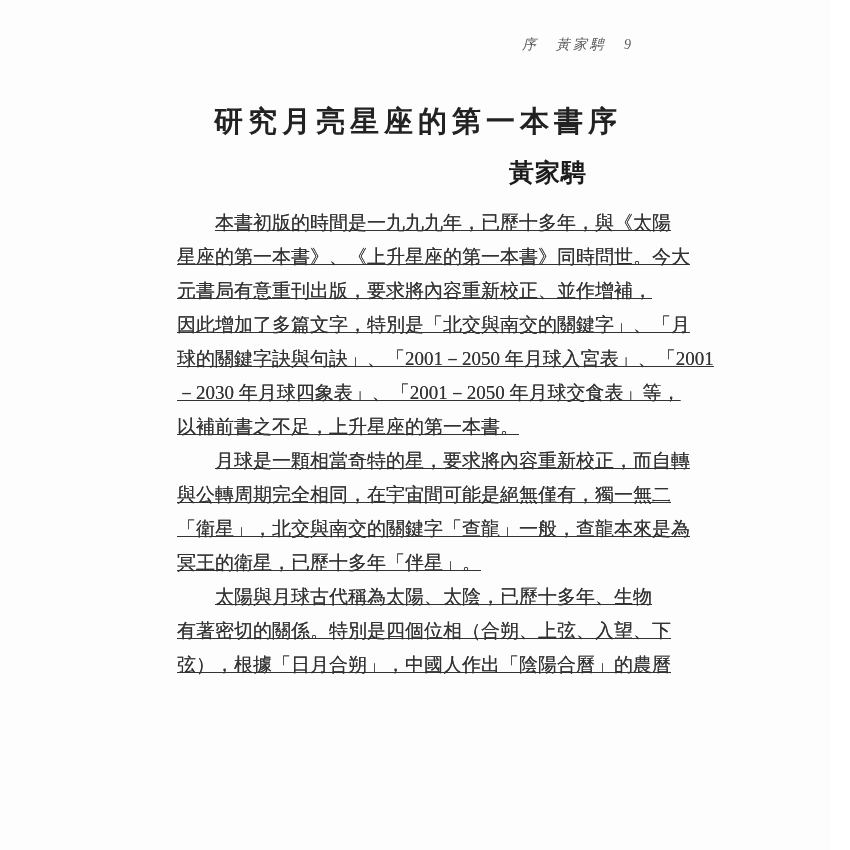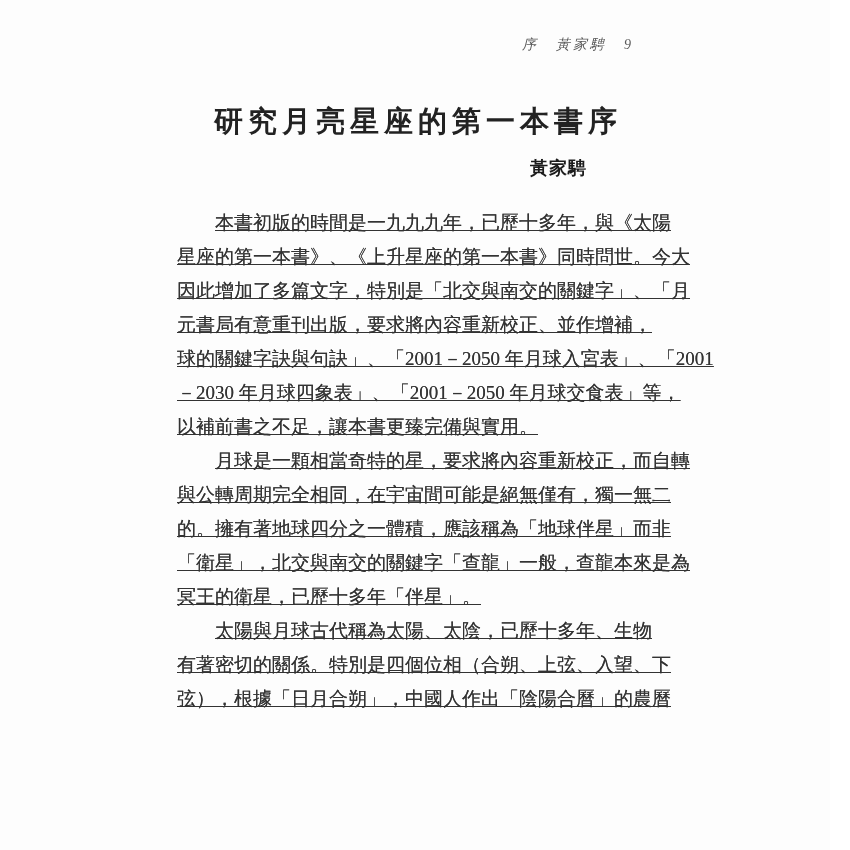--- a/index.html
+++ b/index.html
@@ -30,21 +30,21 @@
     font-size: 29px;
     font-weight: 700;
     letter-spacing: 5px;
     color: #222222;
     white-space: nowrap;
   }
   .doc-author {
     position: absolute;
     top: 156px;
     right: 243px;
-    font-size: 18px;
+    font-size: 25px;
     font-weight: bold;
     font-family: "Liberation Sans", sans-serif;
     color: #1c1c1c;
     letter-spacing: 1px;
     white-space: nowrap;
   }
   .body-text {
     position: absolute;
     top: 206px;
     left: 177px;
@@ -72,31 +72,30 @@
 
   <h1 class="doc-title">研究月亮星座的第一本書序</h1>
 
   <div class="doc-author">黃家騁</div>
 
   <div class="body-text">
 
     <div>
       <div class="line first">本書初版的時間是一九九九年，已歷十多年，與《太陽</div>
       <div class="line">星座的第一本書》、《上升星座的第一本書》同時問世。今大</div>
+      <div class="line">元書局有意重刊出版，要求將內容重新校正、並作增補，</div>
       <div class="line">因此增加了多篇文字，特別是「北交與南交的關鍵字」、「月</div>
-      <div class="line">元書局有意重刊出版，要求將內容重新校正、並作增補，</div>
       <div class="line">球的關鍵字訣與句訣」、「2001－2050 年月球入宮表」、「2001</div>
       <div class="line">－2030 年月球四象表」、「2001－2050 年月球交食表」等，</div>
-      <div class="line">以補前書之不足，讓本書更臻完備與實用。</div>
+      <div class="line">以補前書之不足，上升星座的第一本書。</div>
     </div>
 
     <div>
       <div class="line first">月球是一顆相當奇特的星，要求將內容重新校正，而自轉</div>
       <div class="line">與公轉周期完全相同，在宇宙間可能是絕無僅有，獨一無二</div>
-      <div class="line">的。擁有著地球四分之一體積，應該稱為「地球伴星」而非</div>
       <div class="line">「衛星」，北交與南交的關鍵字「查龍」一般，查龍本來是為</div>
       <div class="line">冥王的衛星，已歷十多年「伴星」。</div>
     </div>
 
     <div>
       <div class="line first">太陽與月球古代稱為太陽、太陰，已歷十多年、生物</div>
       <div class="line">有著密切的關係。特別是四個位相（合朔、上弦、入望、下</div>
       <div class="line">弦），根據「日月合朔」，中國人作出「陰陽合曆」的農曆</div>
     </div>
 

